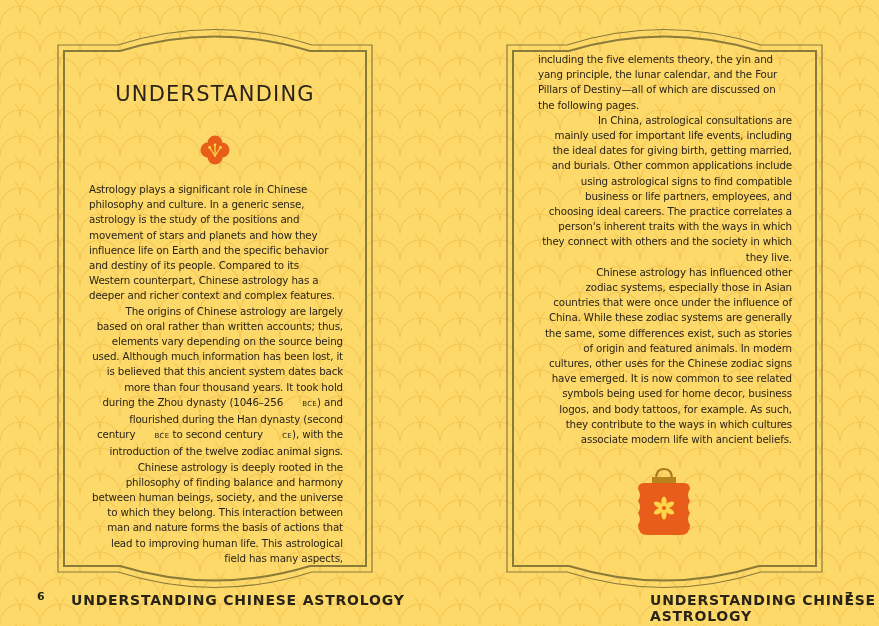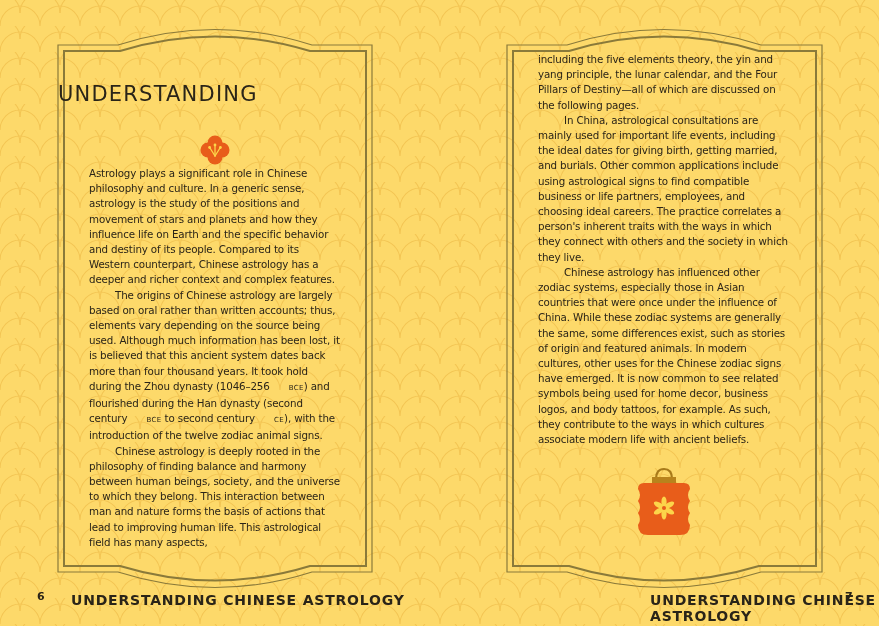--- a/index.html
+++ b/index.html
@@ -6,31 +6,31 @@
   body {
     width: 879px; height: 626px; overflow: hidden; position: relative;
     background-color: #fdd96a;
     font-family: "DejaVu Sans", sans-serif;
     color: #2a2418;
   }
   .pattern { position: absolute; left: 0; top: 0; width: 879px; height: 626px; }
   .frame { position: absolute; top: 0; left: 0; width: 879px; height: 626px; pointer-events: none; }
   .title {
     position: absolute; left: 58px; width: 314px; top: 66px;
-    text-align: left; font-family: "DejaVu Sans", sans-serif;
+    text-align: center; font-family: "DejaVu Sans", sans-serif;
     font-size: 21px; letter-spacing: 1.2px; line-height: 29px; color: #2a2418;
     font-weight: normal;
   }
   .text-block {
     position: absolute; font-size: 10.3px; line-height: 15.2px;
     letter-spacing: -0.15px; color: #2a2418;
   }
   .text-block p { margin: 0; }
-  .text-block p.indent { text-indent: 26px; }
-  .left-text { left: 89px; top: 166px; width: 254px; }
+  .text-block p.indent { text-indent: 26px; text-align: right; }
+  .left-text { left: 89px; top: 182px; width: 254px; }
   .right-text { left: 538px; top: 52px; width: 254px; }
   .sc { font-size: 7px; letter-spacing: 0.3px; padding-left: 16px; }
   .footer {
     position: absolute; top: 592px; font-size: 14px; font-weight: bold;
     letter-spacing: 0.8px; color: #2a2418;
   }
   .pnum { position: absolute; top: 590px; font-size: 11px; font-weight: bold; color: #2a2418; }
 </style>
 </head>
 <body>

